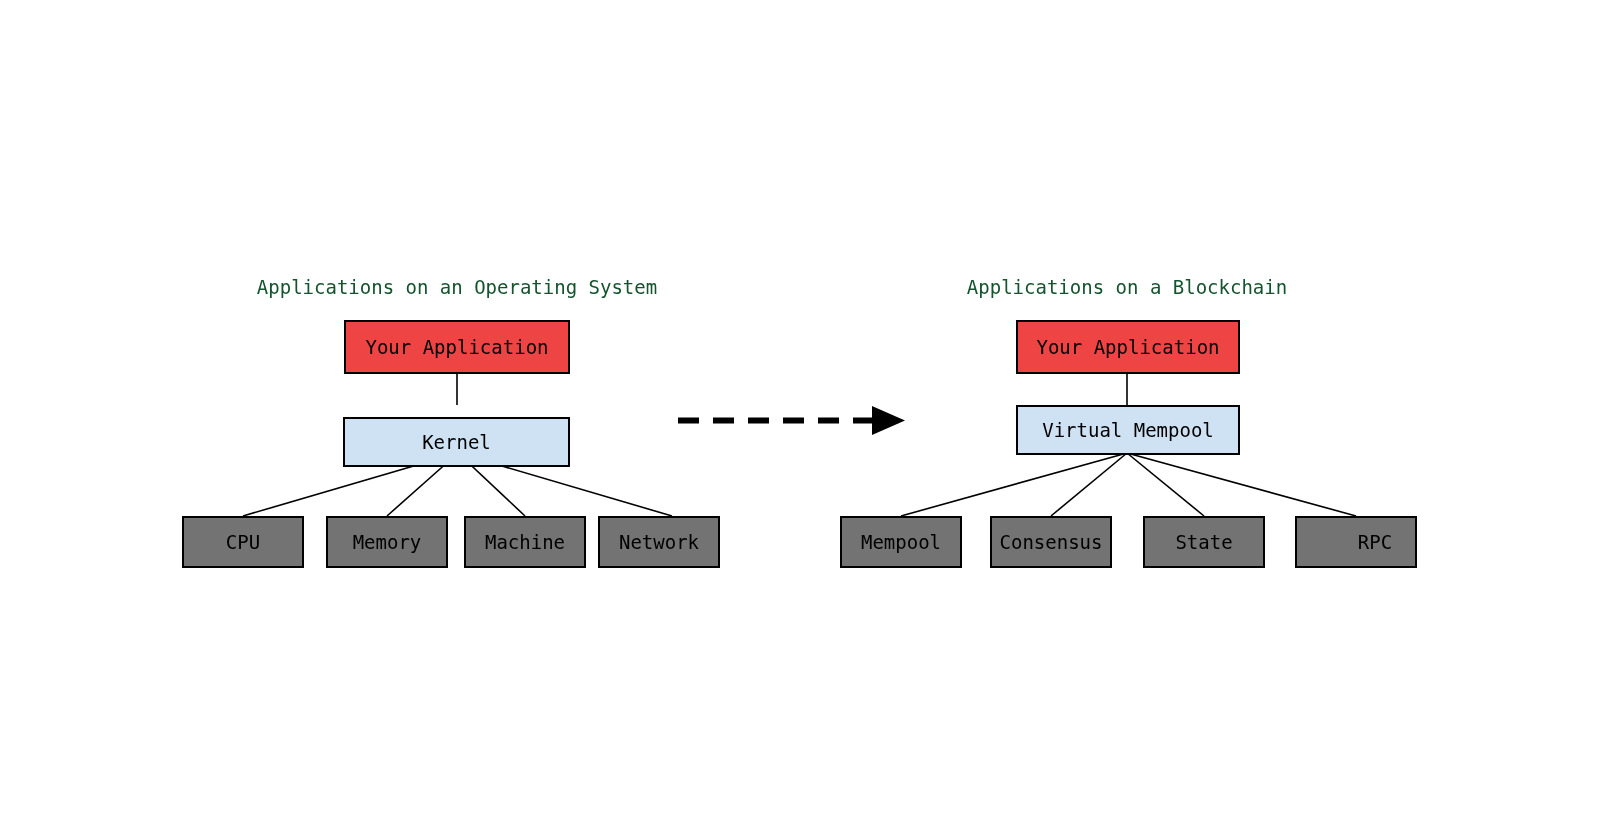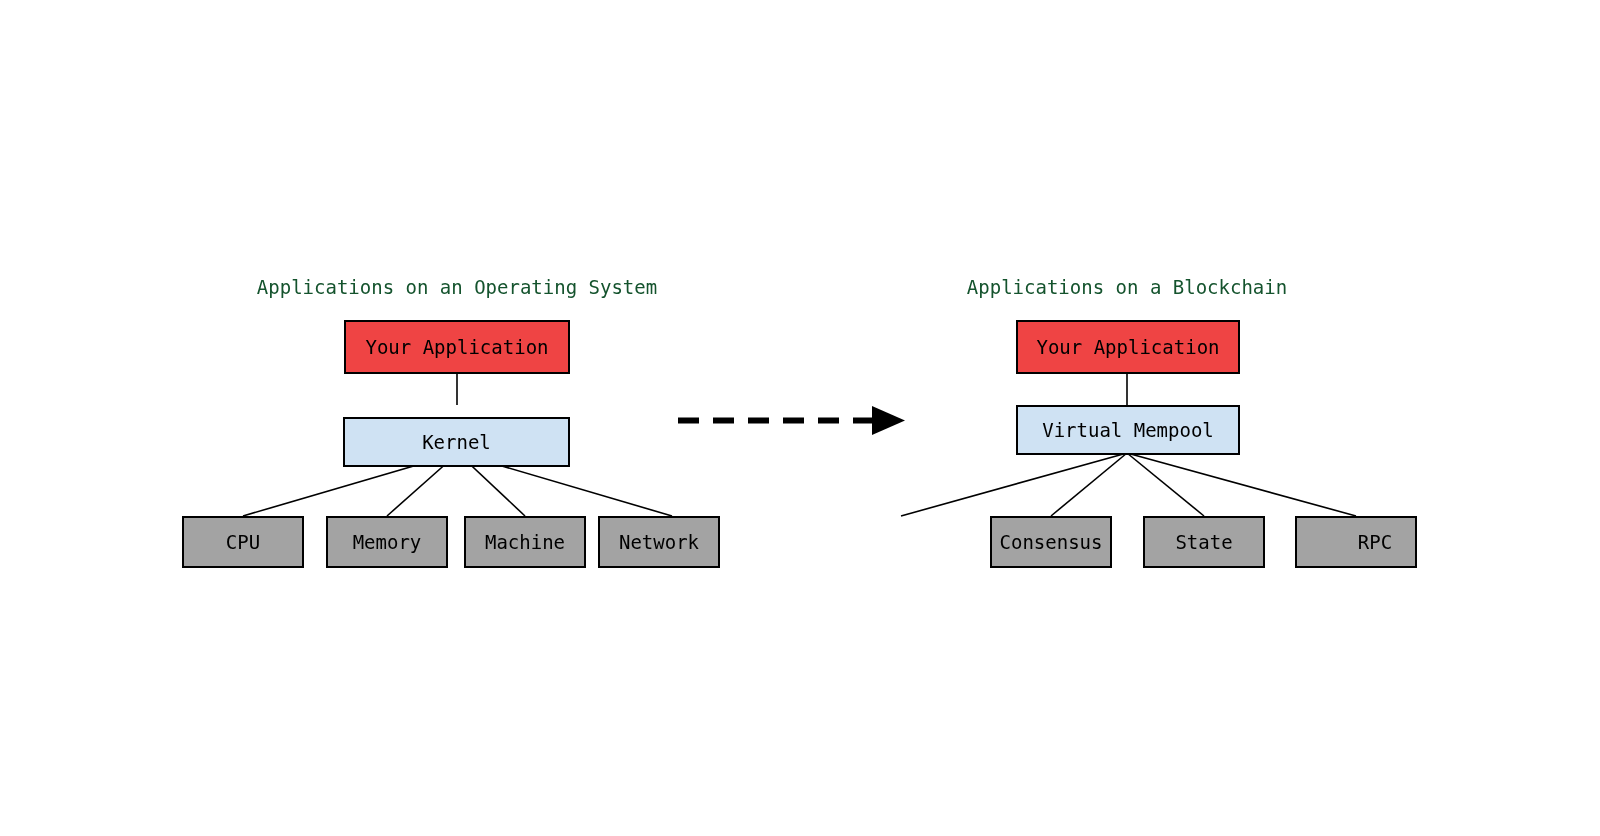--- a/index.html
+++ b/index.html
@@ -42,21 +42,21 @@
     white-space: nowrap;
     letter-spacing: 0px;
   }
   .node-app {
     background: #ef4444;
   }
   .node-layer {
     background: #cfe2f3;
   }
   .node-leaf {
-    background: #a3a3a3;
+    background: #737373;
   }
   .panel-title {
     position: absolute;
     font-family: "DejaVu Sans Mono", "Liberation Mono", monospace;
     font-size: 19px;
     color: #14532d;
     white-space: nowrap;
     text-align: center;
     transform: translateX(-50%);
   }
@@ -101,20 +101,21 @@
   <div class="node node-leaf" style="left:464px; top:516px; width:122px; height:52px;">Machine</div>
 
   <div class="node node-leaf" style="left:598px; top:516px; width:122px; height:52px;">Network</div>
 
   <div class="panel-title" style="left:1127px; top:276px;text-align:center;">Applications on a Blockchain</div>
 
   <div class="node node-app" style="left:1016px; top:320px; width:224px; height:54px;">Your Application</div>
 
   <div class="node node-layer" style="left:1016px; top:405px; width:224px; height:50px;">Virtual Mempool</div>
 
+  <div class="node node-leaf" style="left:840px; top:516px; width:122px; height:52px;">Mempool</div>
 
   <div class="node node-leaf" style="left:990px; top:516px; width:122px; height:52px;">Consensus</div>
 
   <div class="node node-leaf" style="left:1143px; top:516px; width:122px; height:52px;">State</div>
 
   <div class="node node-leaf" style="left:1295px; top:516px; width:122px; height:52px;padding-left:38px;">RPC</div>
 
 </div>
 
 </body></html>

